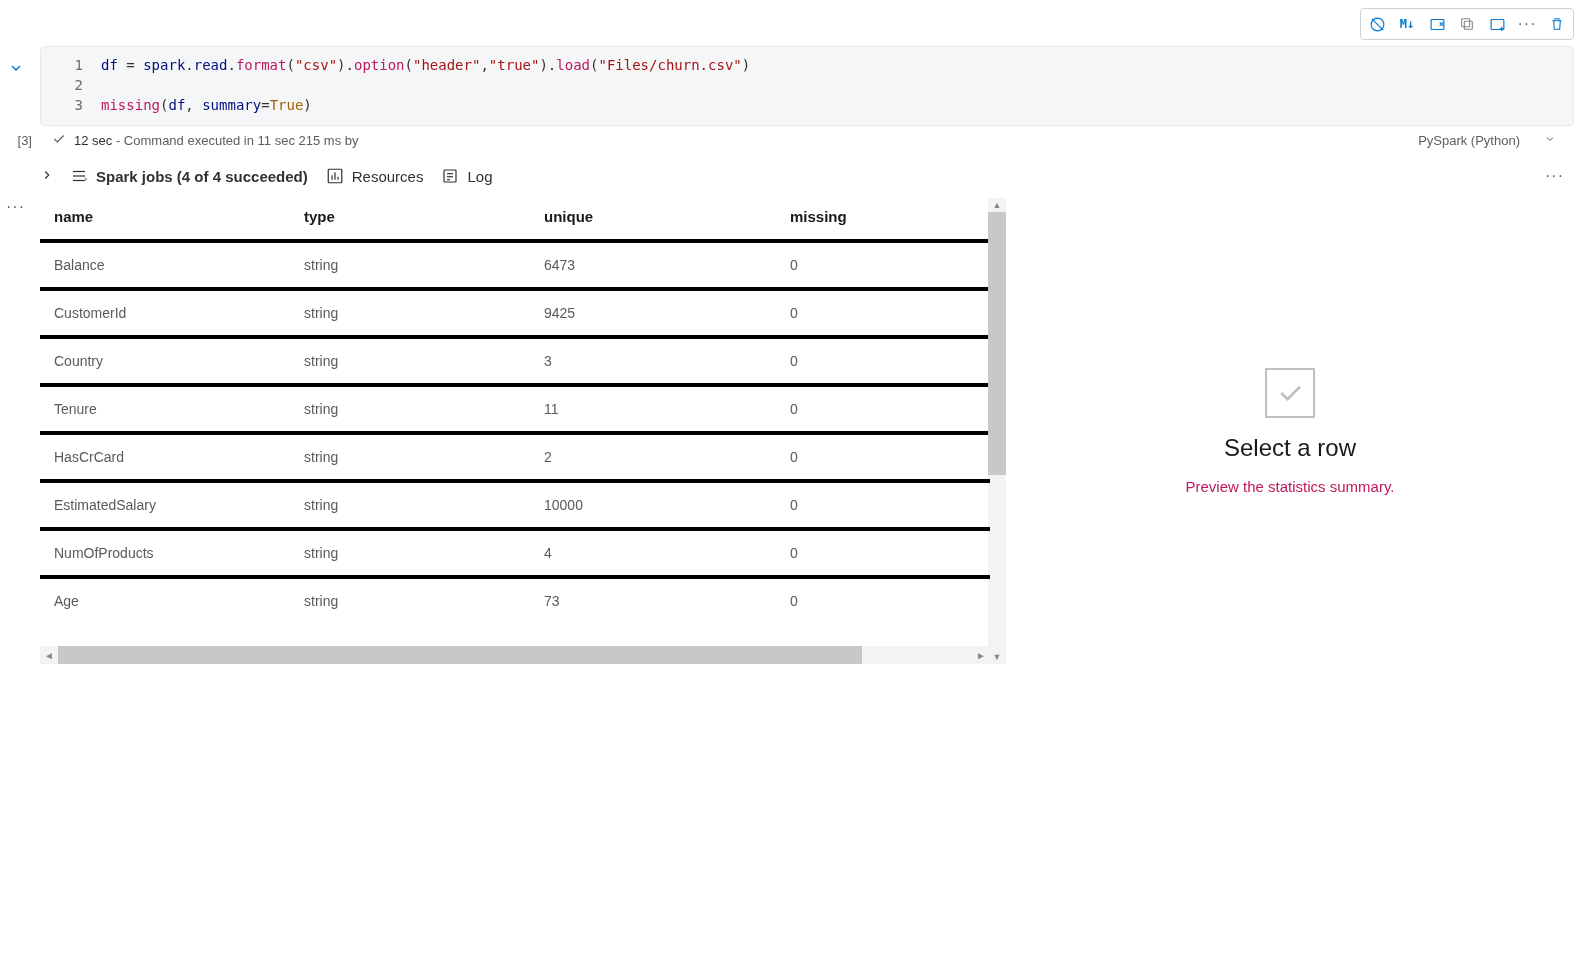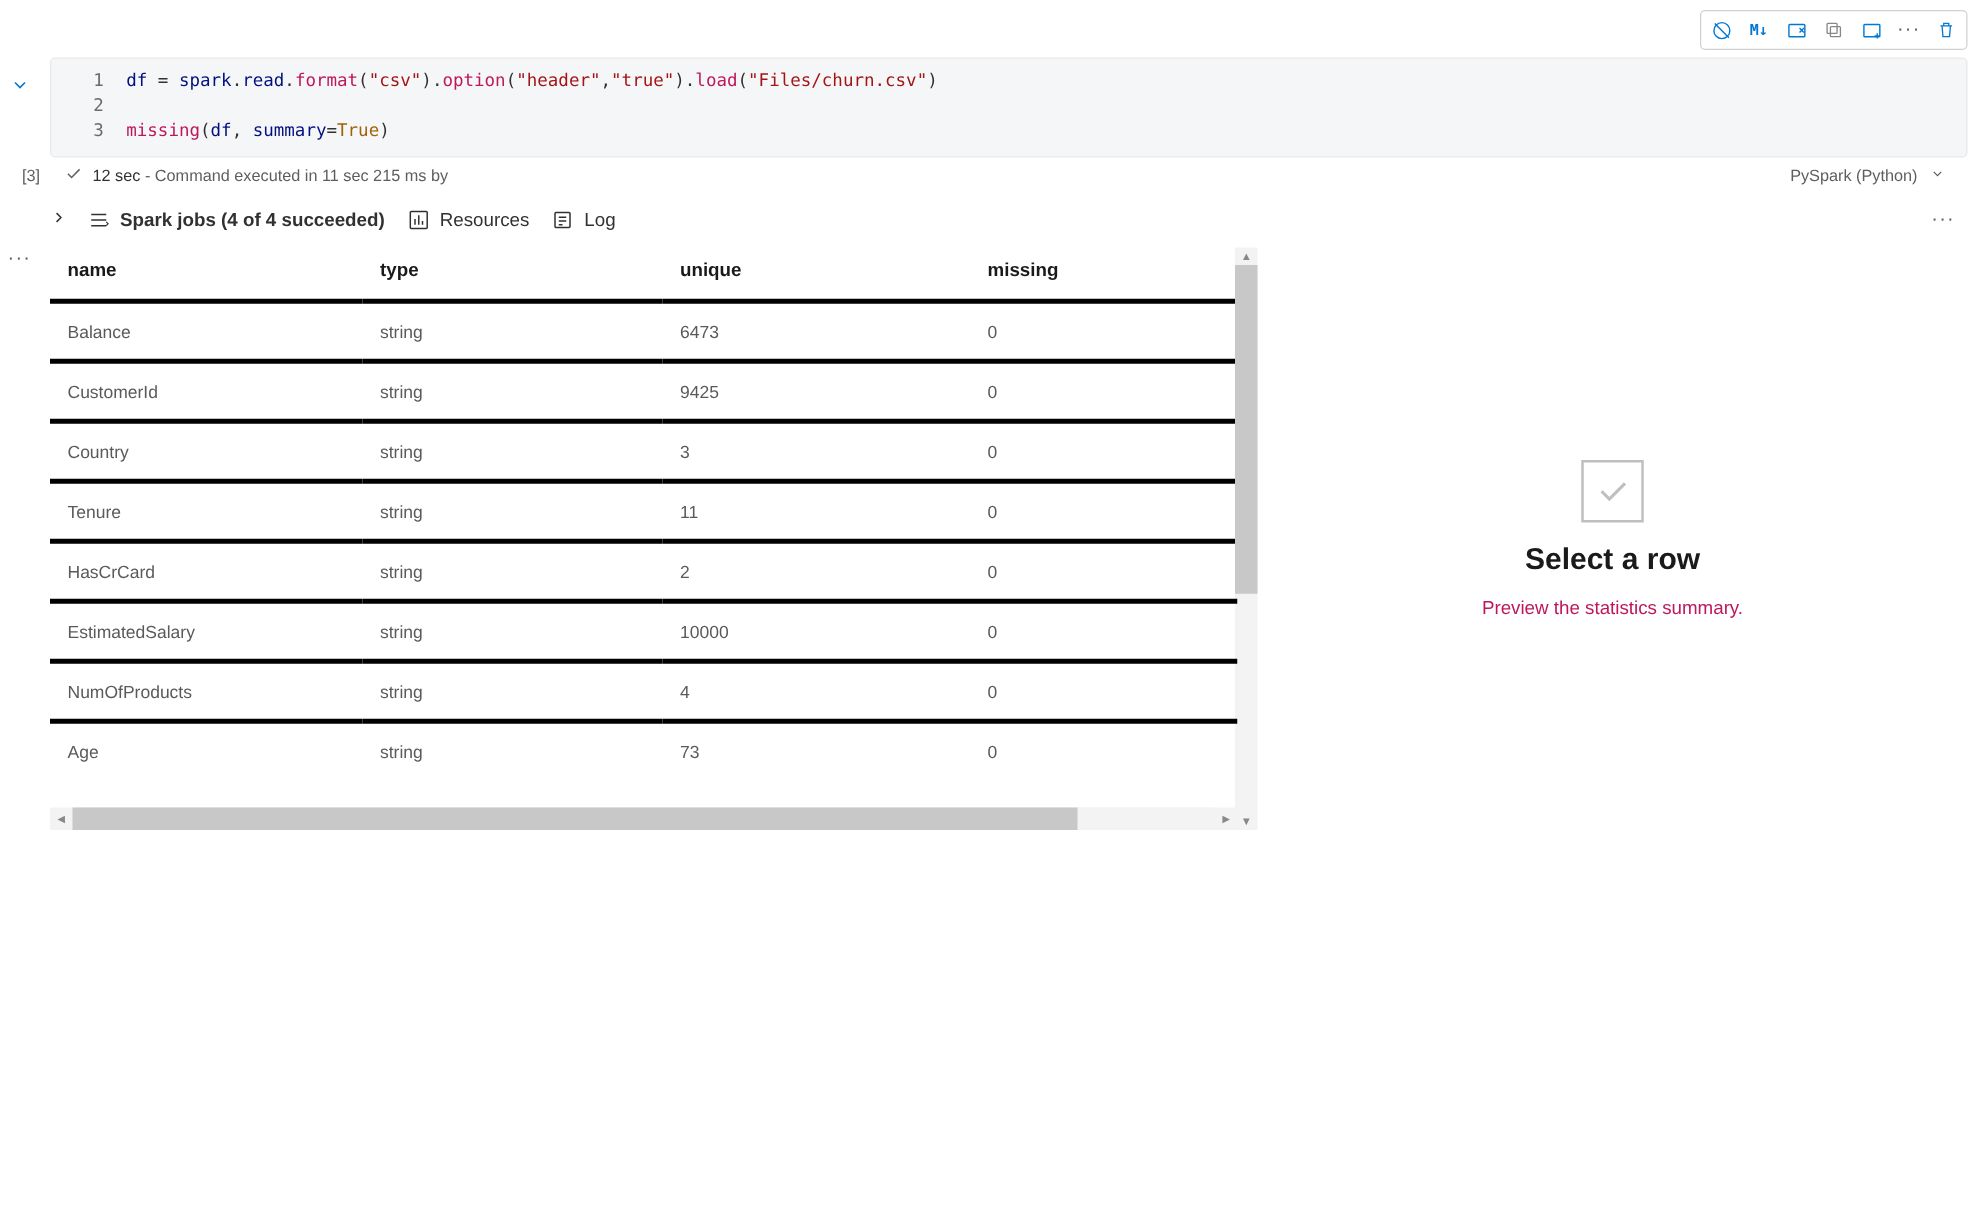--- a/index.html
+++ b/index.html
@@ -87,21 +87,21 @@
     right: 4px;
     display: flex;
     align-items: center;
     height: 24px;
     font-size: 13px;
     color: #605e5c;
   }
   .status-row .exec-num { width: 34px; text-align:right; padding-right:6px; }
   .status-row .tick { color:#605e5c; margin: 0 8px 0 14px; }
   .status-row .bold { color:#323130; }
-  .status-row .right { margin-left:auto; display:flex; align-items:center; gap:10px; padding-right:18px; cursor:pointer;}
+  .status-row .right { margin-left:auto; display:flex; align-items:center; gap:24px; padding-right:18px; cursor:pointer;}
   .status-row .right .chev { color:#605e5c; }
 
   
   .output-header {
     position: absolute;
     top: 162px;
     left: 40px;
     right: 4px;
     display: flex;
     align-items: center;
@@ -206,21 +206,21 @@
     align-items:center;
     justify-content:center;
     gap: 16px;
   }
   .preview-panel .box {
     width: 50px; height: 50px;
     border: 2px solid #bfbfbf;
     display:flex; align-items:center; justify-content:center;
   }
   .preview-panel .box svg { stroke:#bfbfbf; }
-  .preview-panel .title { font-size:24px; font-weight:700; color:#1b1a19; }
+  .preview-panel .title { font-size:24px; font-weight:400; color:#1b1a19; }
   .preview-panel .sub { font-size:15px; color:#be185d; }
 </style>
 </head>
 <body>
 
 <div class="cell-toolbar">
   <div class="tbtn">
     <svg width="17" height="17" viewBox="0 0 24 24" fill="none" stroke="currentColor" stroke-width="1.6">
         <circle cx="12" cy="12" r="9"></circle>
         <path d="M4 4l16 16"></path>

